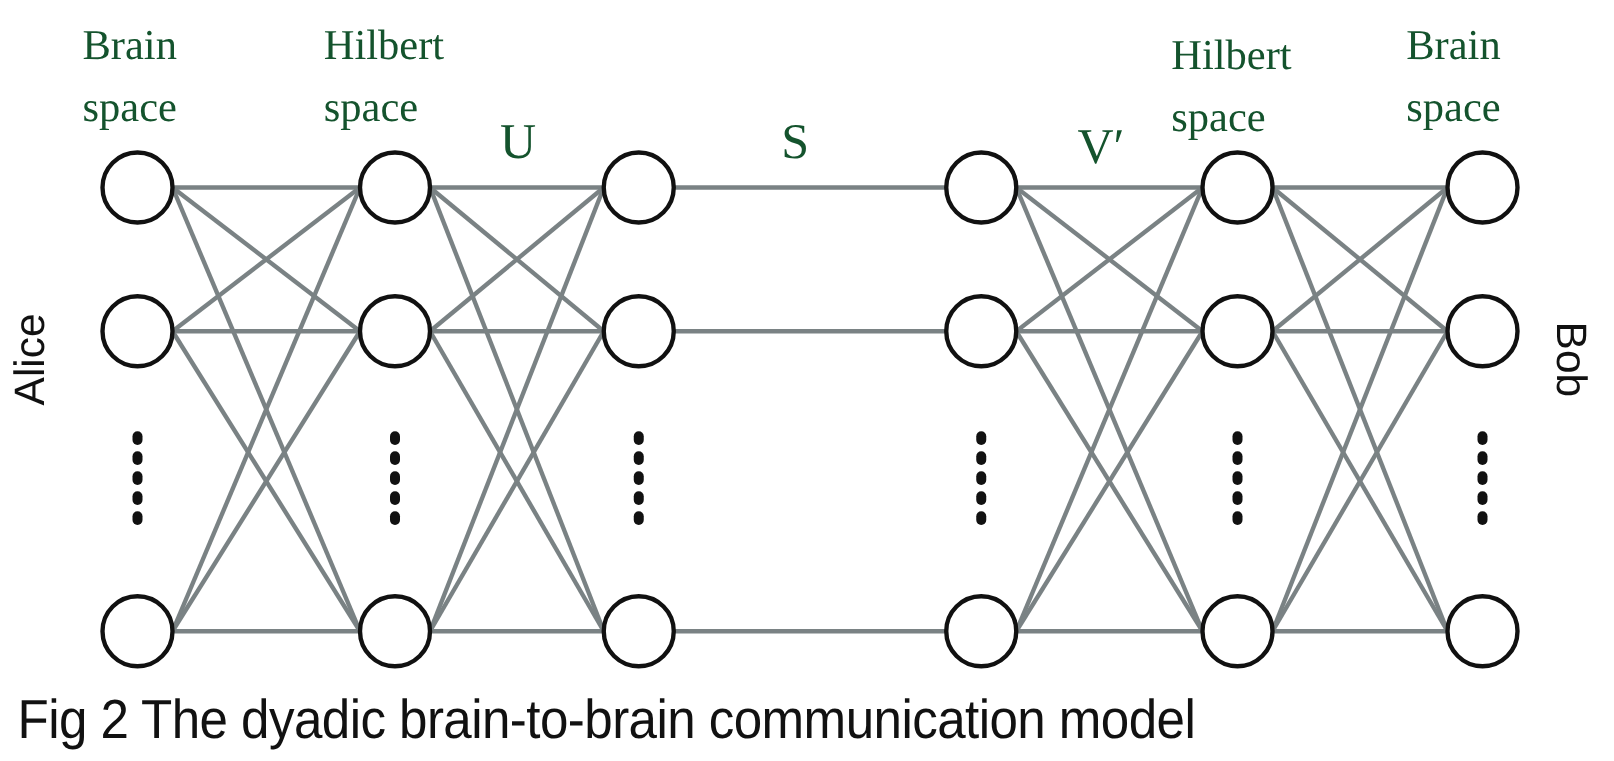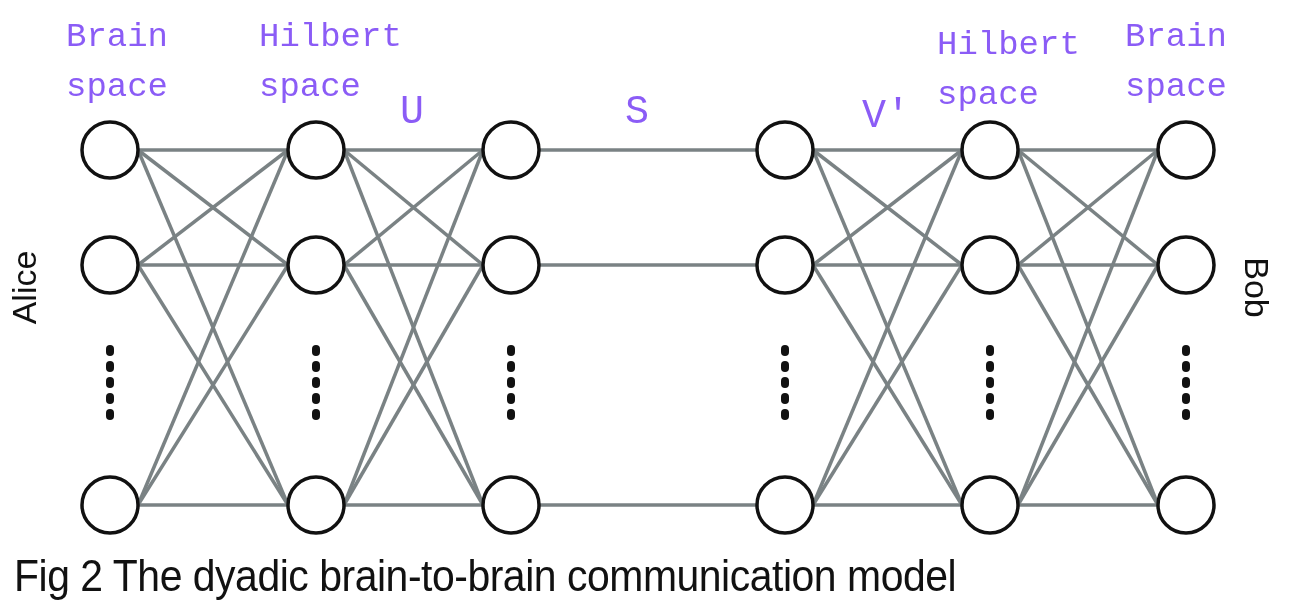--- a/index.html
+++ b/index.html
@@ -1,18 +1,18 @@
 <!DOCTYPE html>
 <html><head>
 <meta charset="utf-8">
 <style>
   html, body { margin: 0; padding: 0; background: #ffffff; }
   body { width: 1291px; height: 609px; position: relative; overflow: hidden; font-family: "Liberation Sans", "DejaVu Sans", sans-serif; }
   #diagram { position: absolute; left: 0; top: 0; width: 1291px; height: 609px; }
-  .label { position: absolute; color: #8b5cf6; font-size: 34px; line-height: 50px; font-family: Liberation Mono, monospace; }
+  .label { position: absolute; color: #14532d; font-size: 34px; line-height: 50px; font-family: Liberation Serif, serif; }
   .caption { position: absolute; left: 14px; top: 548px; font-size: 44px; line-height: 56px; color: #111; font-family: "Liberation Sans", sans-serif; letter-spacing: -0.5px; transform: scaleX(0.93); transform-origin: left top; white-space: nowrap; }
   .vert { position: absolute; font-size: 34px; color: #111; font-family: "Liberation Sans", sans-serif; white-space: nowrap; }
   .greek { font-size: 40px; }
 </style>
 </head>
 <body>
 
 <svg id="diagram" xmlns="http://www.w3.org/2000/svg" width="1291" height="609" viewBox="0 0 1291 609">
   <g id="edges">
       <line x1="138" y1="150" x2="288" y2="150" stroke="#7a8284" stroke-width="3.5"></line>

